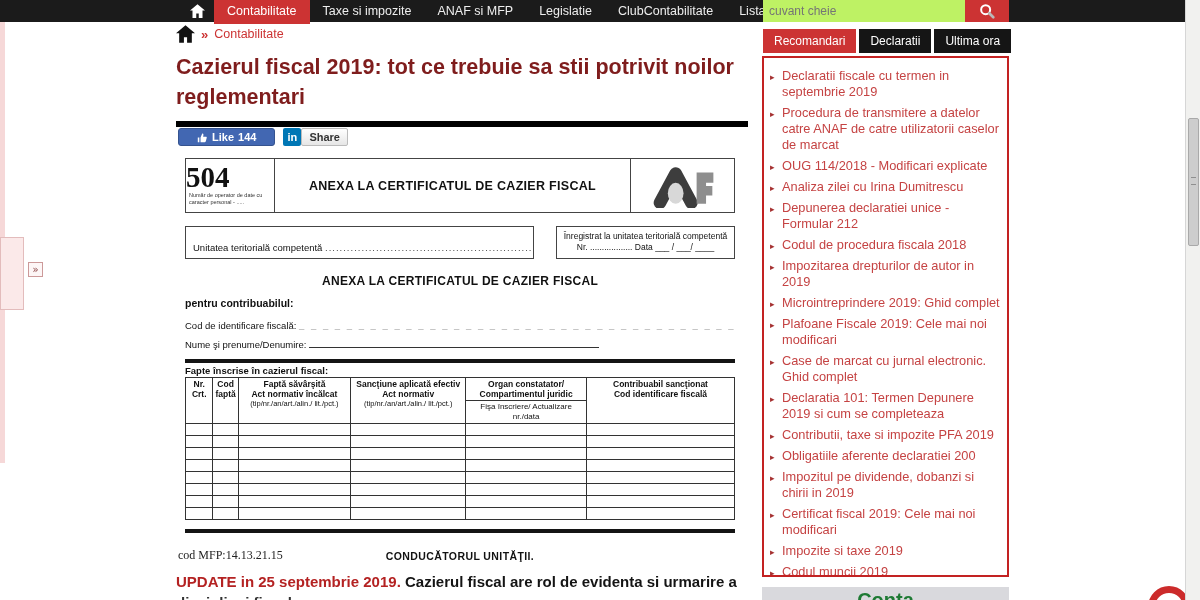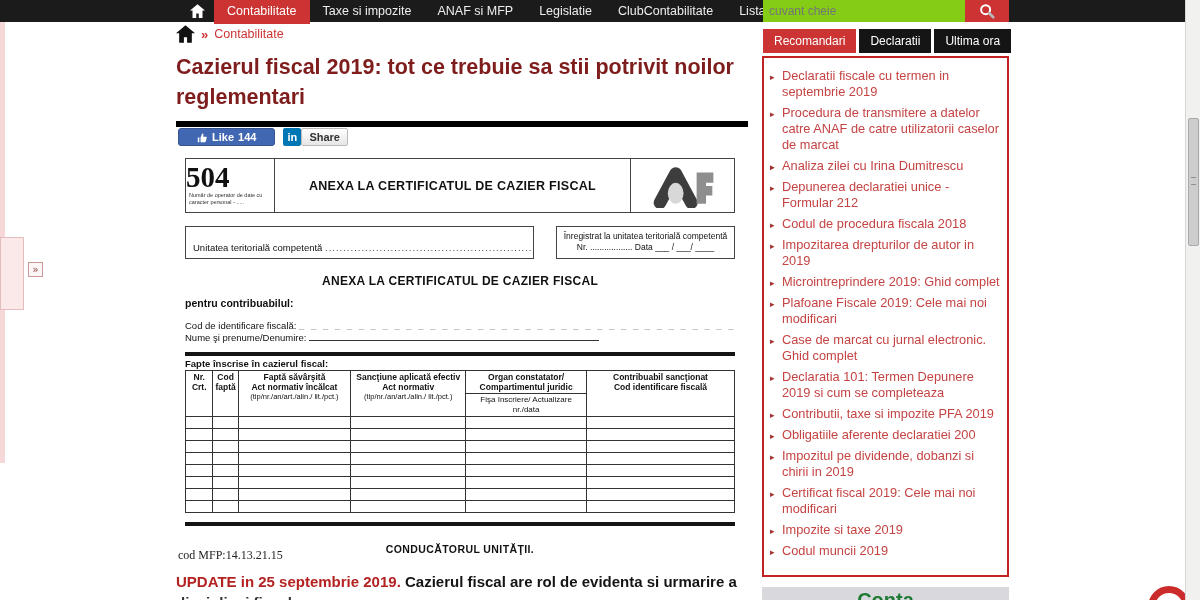--- a/index.html
+++ b/index.html
@@ -7,21 +7,21 @@
               font-family:"Liberation Sans", sans-serif; }
   .abs { position:absolute; }
 
   
   #topnav { left:0; top:0; width:1185px; height:22px; background:#1b1b1b; z-index:5; }
   #nav-items { position:absolute; left:180px; top:0; display:flex; height:22px; }
   .nav-home { width:34px; height:22px; display:flex; align-items:center; justify-content:center; cursor:pointer; }
   .nav-link { padding:0 13px; font-size:12.5px; color:#eee; line-height:22px; height:22px; cursor:pointer; white-space:nowrap; }
   .nav-link.active { background:#cc3333; color:#fff; height:24px; }
   #search-wrap { position:absolute; left:763px; top:0; height:22px; display:flex; }
-  #search-input { width:202px; height:22px; border:0; background:#84cc16; font-size:12px; color:#555; padding:0 6px; outline:none; }
+  #search-input { width:202px; height:22px; border:0; background:#bef264; font-size:12px; color:#555; padding:0 6px; outline:none; }
   #search-btn { width:44px; height:22px; background:#cc3333; border:0; display:flex; align-items:center; justify-content:center; cursor:pointer; }
 
   
   #breadcrumb { left:176px; top:24px; display:flex; align-items:center; gap:6px; height:20px; }
   #breadcrumb .sep { color:#cc3333; font-size:13px; font-weight:bold; }
   #breadcrumb a { color:#cc3333; font-size:12.5px; text-decoration:none; cursor:pointer; }
 
   
   #page-title { left:176px; top:52px; width:572px; font-size:21.5px; font-weight:bold; color:#7f1d1d;
                 line-height:30px; padding-bottom:9px; border-bottom:6px solid #000000; }
@@ -43,21 +43,21 @@
              font-weight:bold; letter-spacing:.3px; text-align:center; }
   .f-logo { width:104px; border-left:1px solid #444; display:flex; align-items:center; justify-content:center; }
   .f-row2 { margin-top:13px; display:flex; justify-content:space-between; }
   .f-unit { width:349px; border:1px solid #444; height:33px; padding:15px 7px 0 7px; font-size:9.5px;
             white-space:nowrap; overflow:hidden; }
   .f-unit .dots { color:#444; letter-spacing:1px; }
   .f-reg { width:179px; border:1px solid #444; height:33px; font-size:8.5px; text-align:center; padding-top:4px; line-height:11px; }
   .f-anexa { text-align:center; font-weight:bold; font-size:12px; margin-top:15px; letter-spacing:.3px; }
   .f-pentru { font-weight:bold; font-size:10.5px; margin-top:9px; }
   .f-line { font-size:9.5px; margin-top:11px; white-space:nowrap; overflow:hidden; }
-  .f-line + .f-line { margin-top:1px; }
+  .f-line + .f-line { margin-top:8px; }
   .f-line .dashes { color:#666; letter-spacing:2px; font-weight:bold; }
   .f-line .rule { display:inline-block; width:290px; border-bottom:1px solid #333; height:9px; }
   .f-thick { height:4px; background:#141414; margin-top:9px; }
   .f-caption { font-weight:bold; font-size:9.5px; margin-top:2px; }
   #f-table { width:100%; border-collapse:collapse; margin-top:1px; }
   #f-table th, #f-table td { border:1px solid #333; }
   #f-table th { font-size:8.5px; line-height:9.5px; padding:2px 2px; font-weight:bold; vertical-align:top; }
   #f-table th .sub { font-weight:normal; font-size:7.5px; }
   #f-table th .div3 { border-top:1px solid #333; margin:1px -2px 0; padding:1px 2px 0; font-weight:normal; font-size:8px; }
   #f-table td { height:12px; }
@@ -306,21 +306,21 @@
 </p>
 
 <div id="side-tabs" class="abs">
     <div class="side-tab active">Recomandari</div>
     <div class="side-tab">Declaratii</div>
     <div class="side-tab">Ultima ora</div>
   </div>
 <div id="side-box" class="abs">
     <div class="side-item"><span class="bullet">▸</span><span class="txt">Declaratii fiscale cu termen in septembrie 2019</span></div>
     <div class="side-item"><span class="bullet">▸</span><span class="txt">Procedura de transmitere a datelor catre ANAF de catre utilizatorii caselor de marcat</span></div>
-    <div class="side-item"><span class="bullet">▸</span></div>
+    <div class="side-item"><span class="bullet">▸</span><span class="txt">OUG 114/2018 - Modificari explicate</span></div>
     <div class="side-item"><span class="bullet">▸</span><span class="txt">Analiza zilei cu Irina Dumitrescu</span></div>
     <div class="side-item"><span class="bullet">▸</span><span class="txt">Depunerea declaratiei unice - Formular 212</span></div>
     <div class="side-item"><span class="bullet">▸</span><span class="txt">Codul de procedura fiscala 2018</span></div>
     <div class="side-item"><span class="bullet">▸</span><span class="txt">Impozitarea drepturilor de autor in 2019</span></div>
     <div class="side-item"><span class="bullet">▸</span><span class="txt">Microintreprindere 2019: Ghid complet</span></div>
     <div class="side-item"><span class="bullet">▸</span><span class="txt">Plafoane Fiscale 2019: Cele mai noi modificari</span></div>
     <div class="side-item"><span class="bullet">▸</span><span class="txt">Case de marcat cu jurnal electronic. Ghid complet</span></div>
     <div class="side-item"><span class="bullet">▸</span><span class="txt">Declaratia 101: Termen Depunere 2019 si cum se completeaza</span></div>
     <div class="side-item"><span class="bullet">▸</span><span class="txt">Contributii, taxe si impozite PFA 2019</span></div>
     <div class="side-item"><span class="bullet">▸</span><span class="txt">Obligatiile aferente declaratiei 200</span></div>

